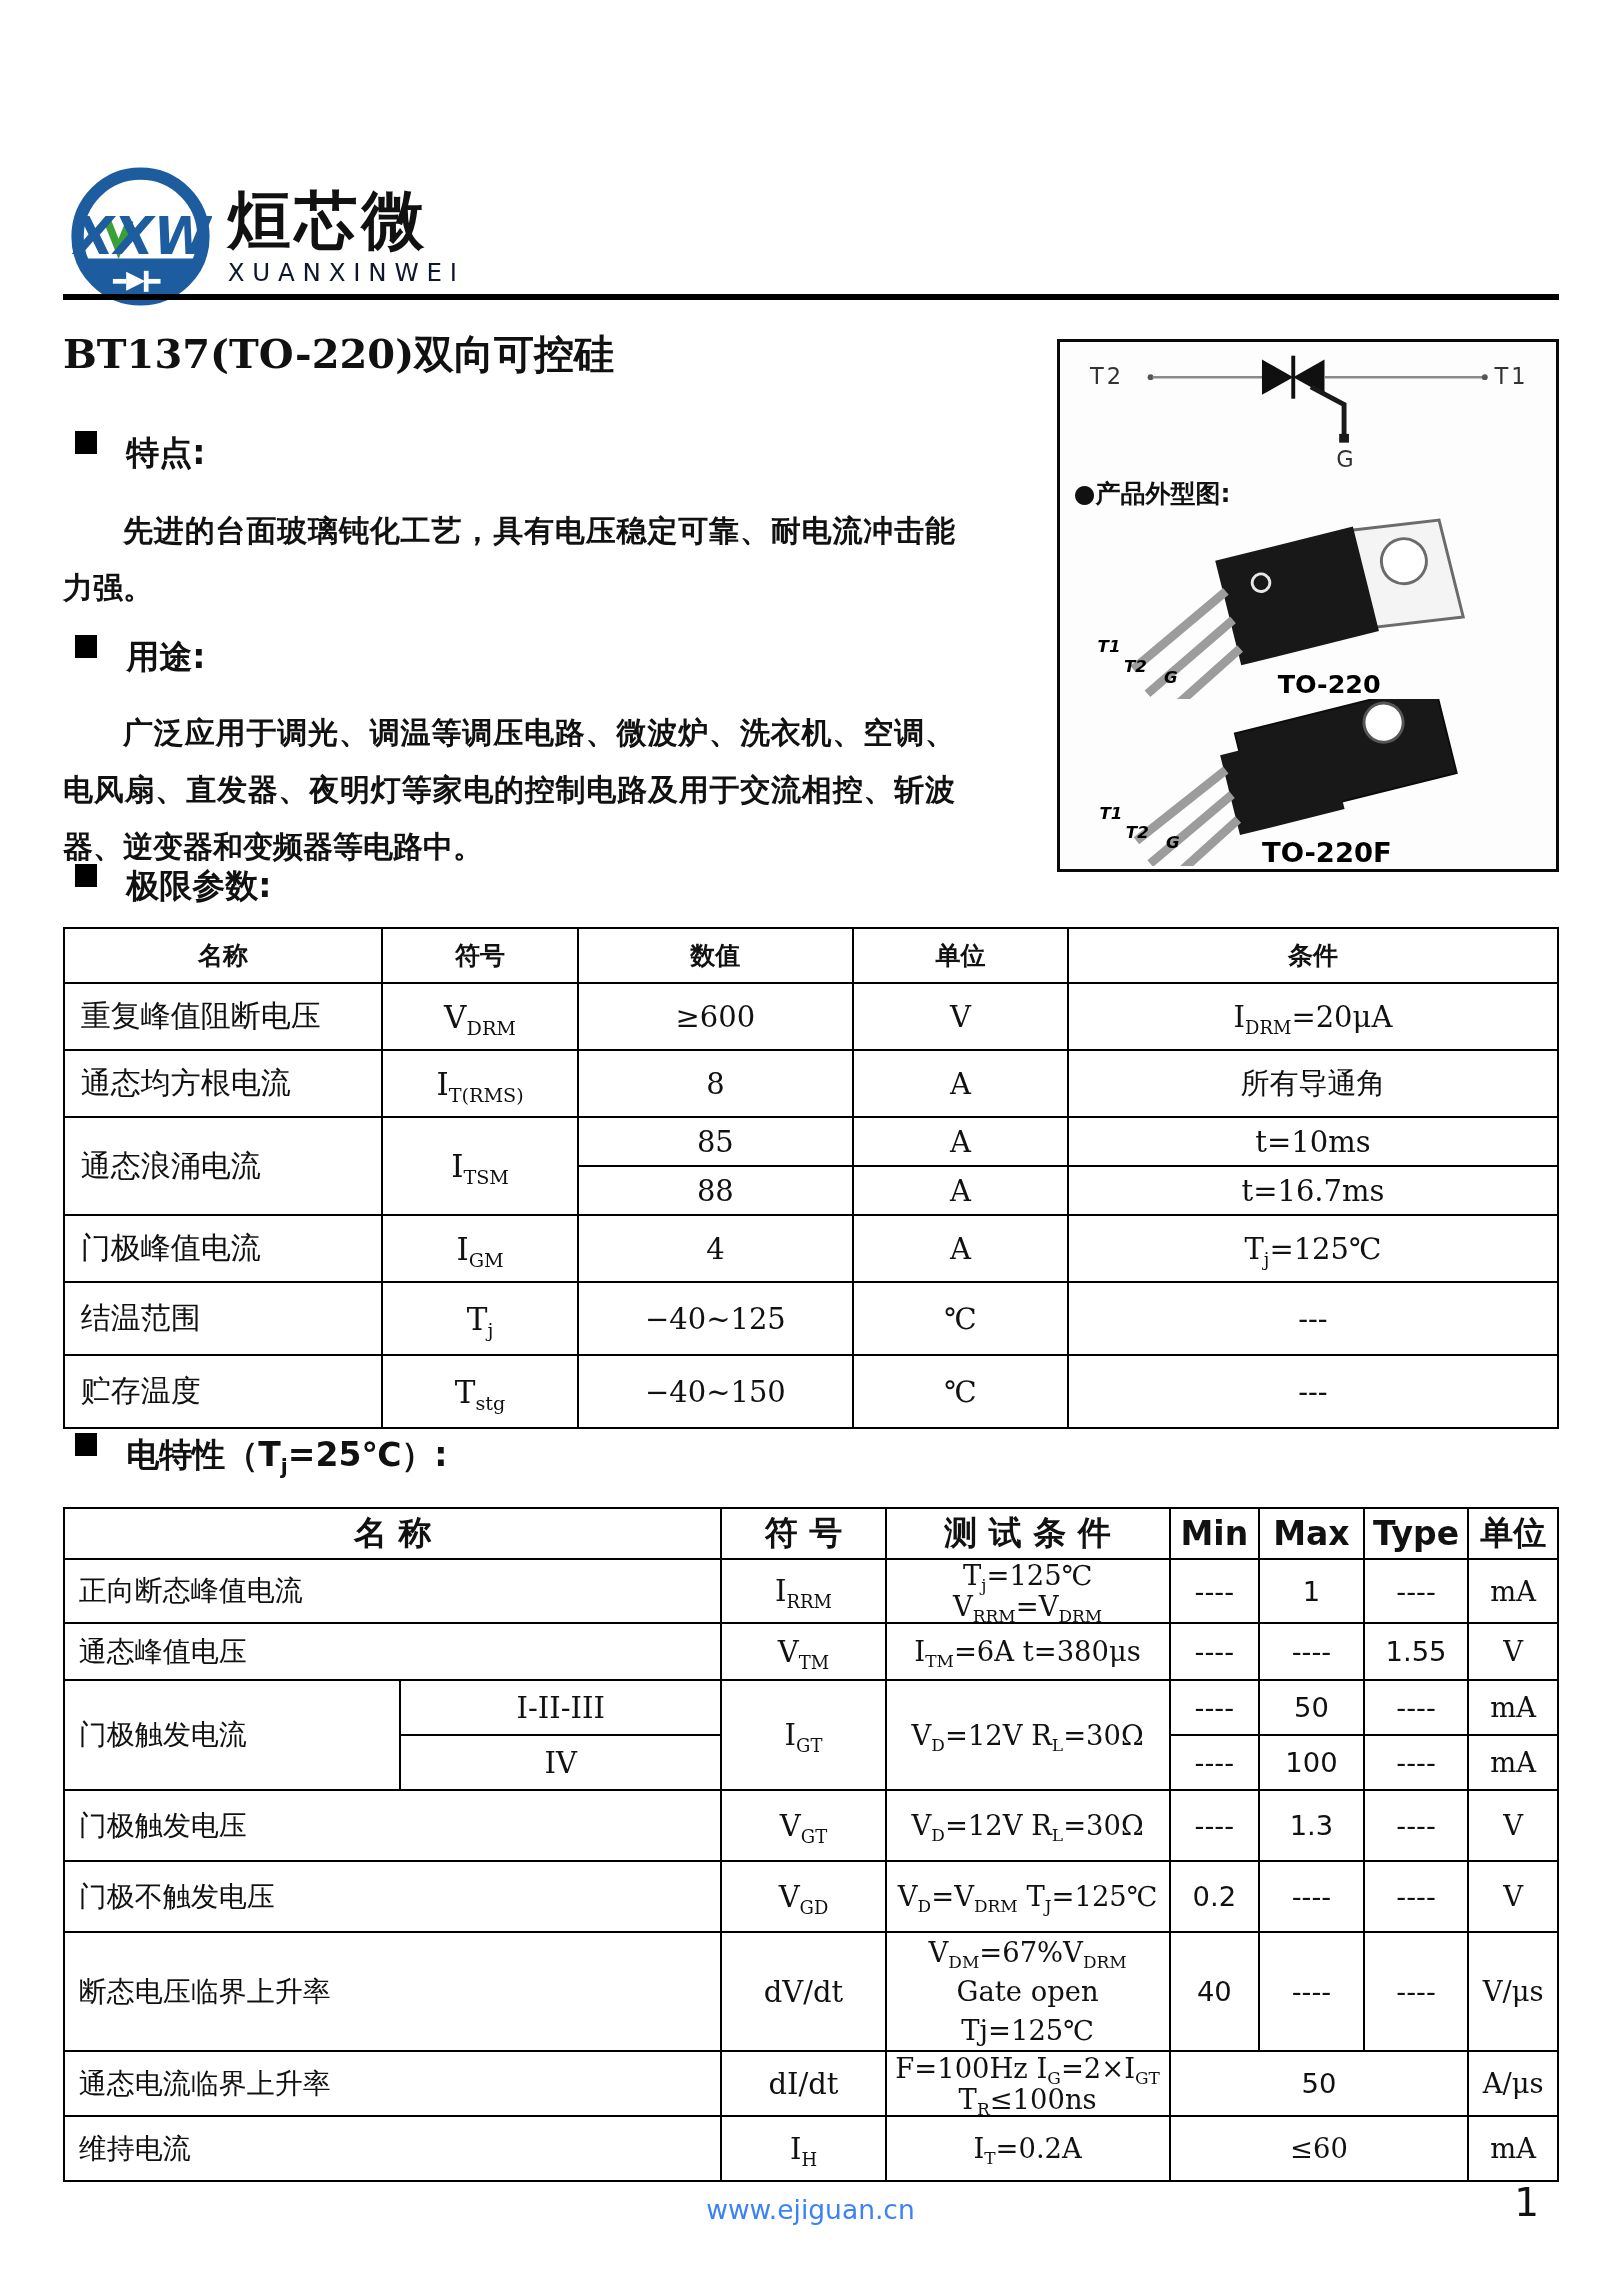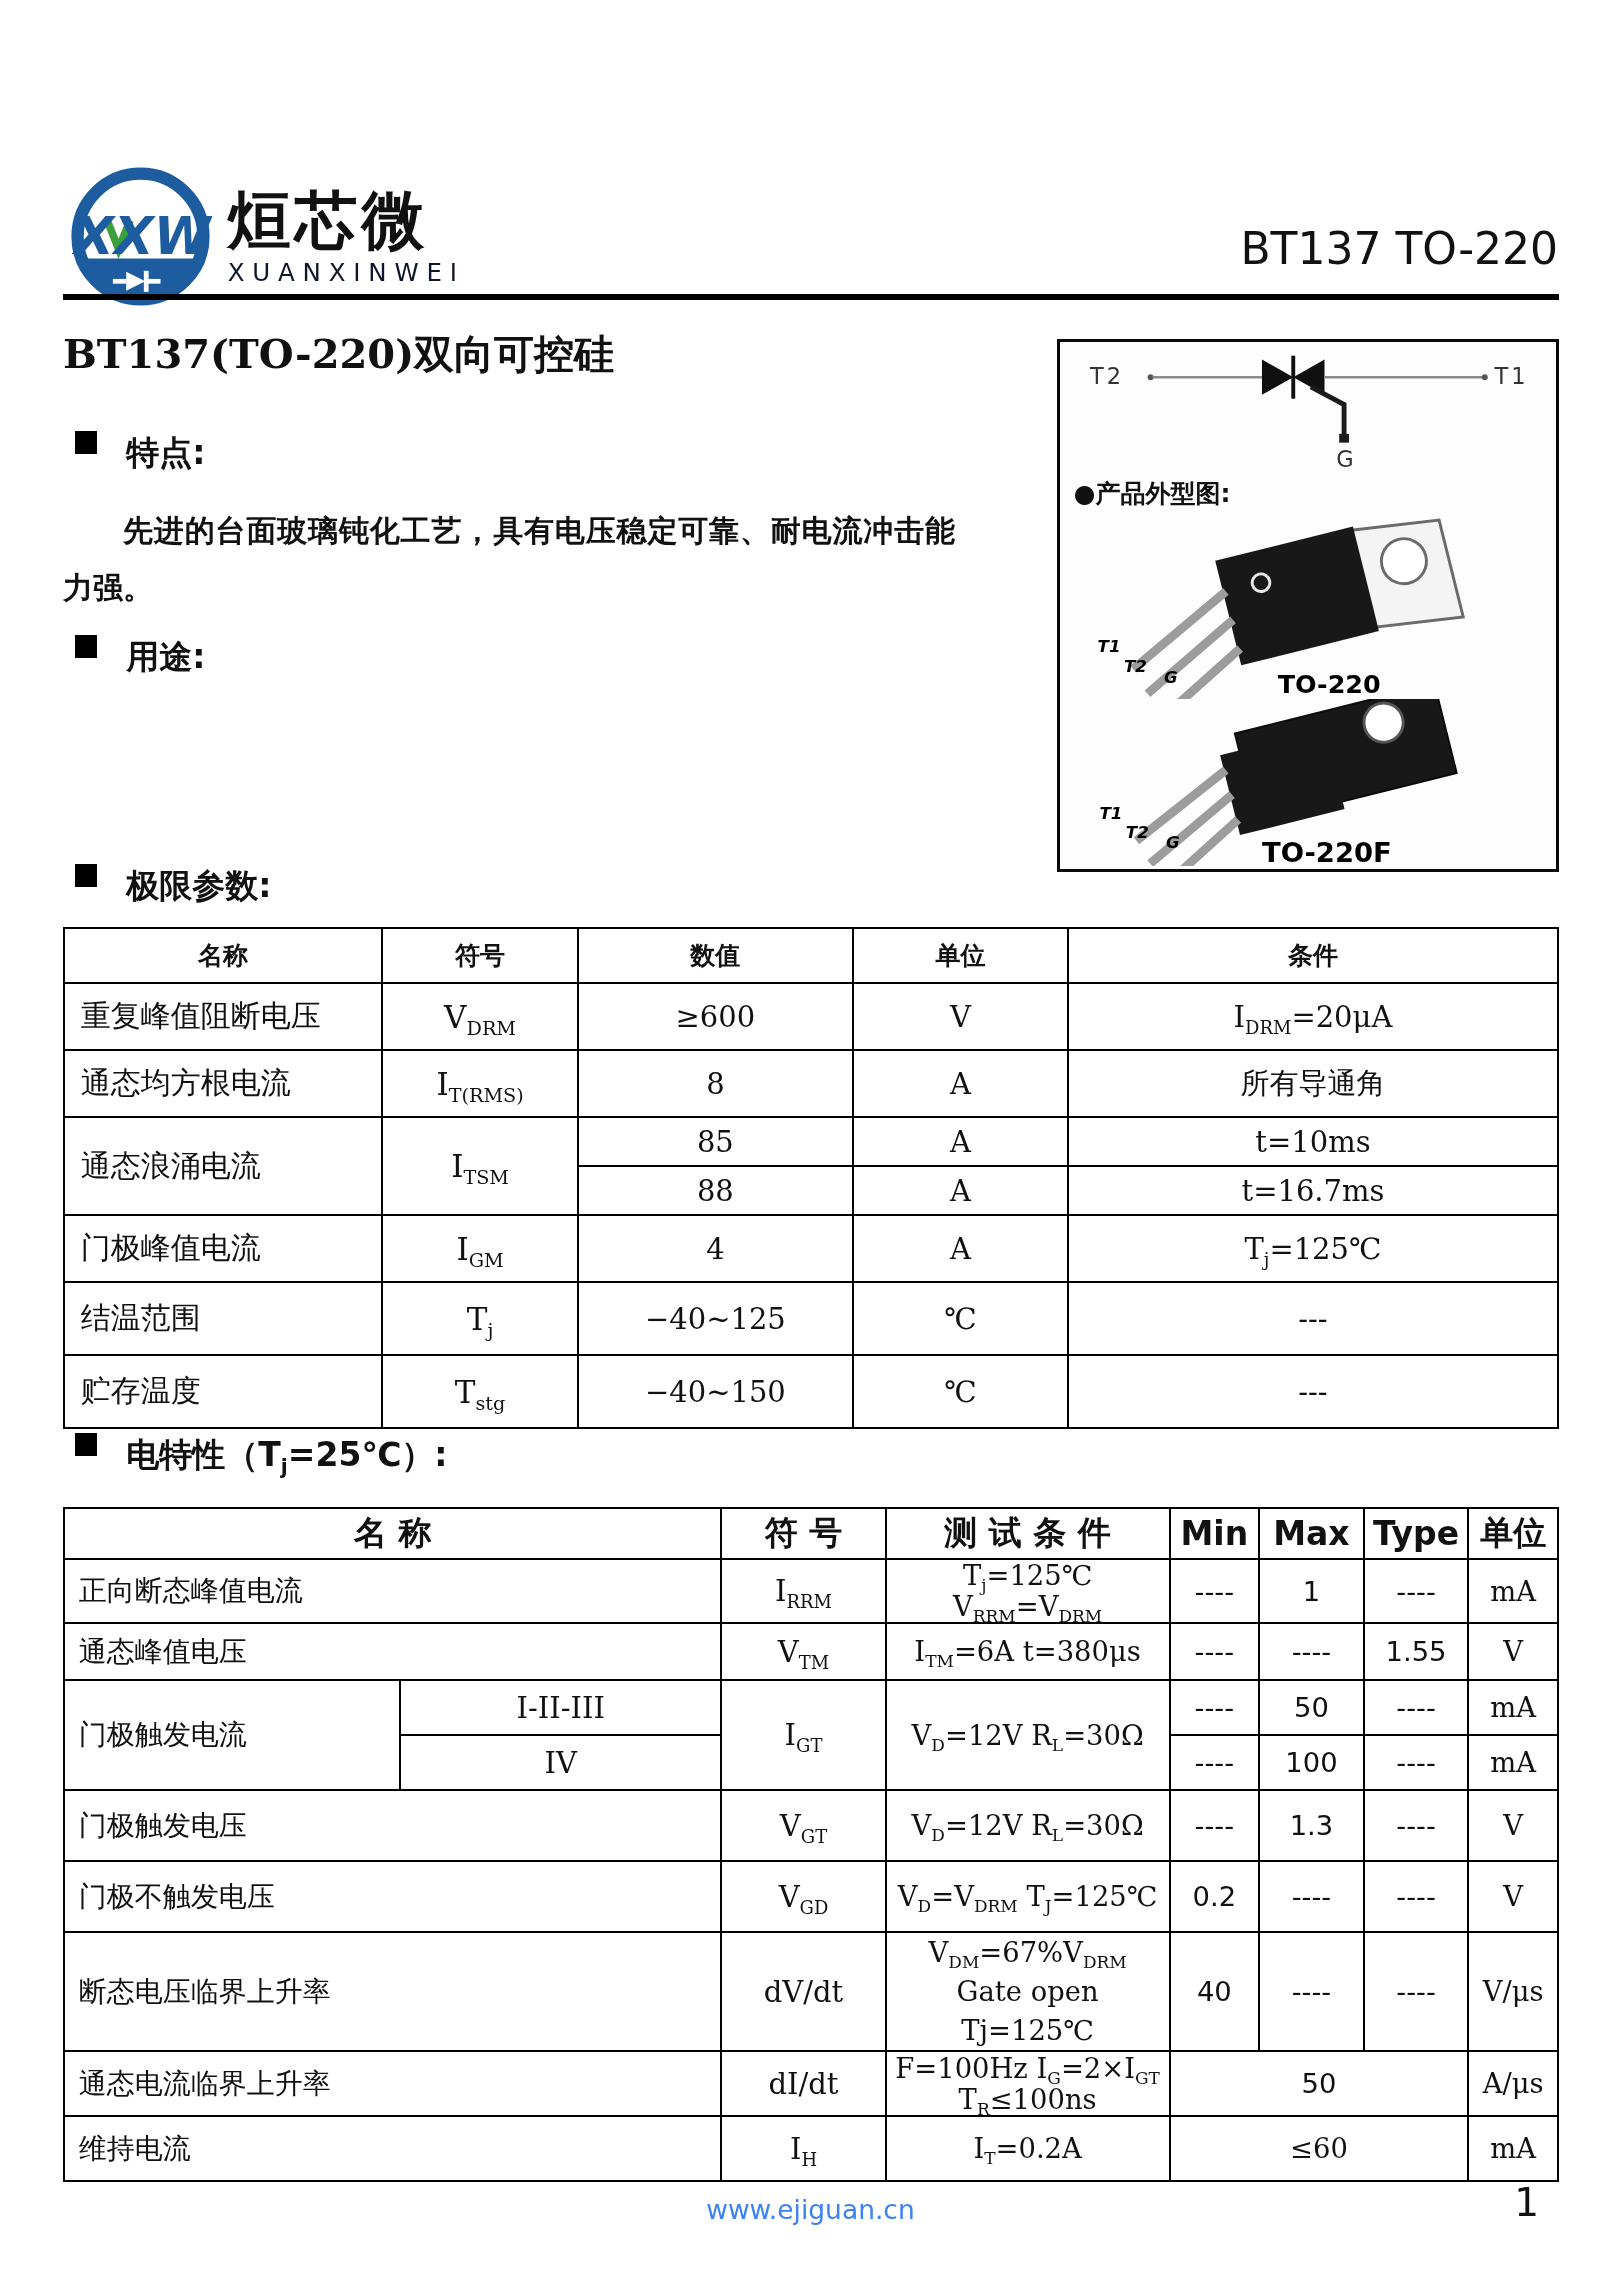--- a/index.html
+++ b/index.html
@@ -70,21 +70,20 @@
       <line x1="46" y1="122" x2="60" y2="122" stroke="#fff" stroke-width="5"></line>
       <polygon points="60,112 60,132 80,122" fill="#fff"></polygon>
       <line x1="81" y1="111" x2="81" y2="133" stroke="#fff" stroke-width="5"></line>
       <line x1="81" y1="122" x2="96" y2="122" stroke="#fff" stroke-width="5"></line>
     </svg>
     <div class="logo-text">
       <div class="cn">烜芯微</div>
       <div class="en">XUANXINWEI</div>
     </div>
   </div>
-  <div class="abs product">BT137 TO-220</div>
   <div class="abs rule"></div>
 
   <h1 class="abs doc-title">BT137(TO-220)双向可控硅</h1>
 
   <aside class="abs pkgbox">
     <svg width="488" height="129" viewBox="0 0 498 132">
       <text x="30" y="43" font-family="DejaVu Sans, sans-serif" font-size="23" letter-spacing="3" fill="#333">T2</text>
       <circle cx="92" cy="36" r="3" fill="#555"></circle>
       <line x1="94" y1="36" x2="206" y2="36" stroke="#8a8a8a" stroke-width="2.5"></line>
       <polygon points="206,18 206,54 238,36" fill="#101010"></polygon>
@@ -135,20 +134,21 @@
   <div class="abs sec-h" style="left:63px;top:431px;">
     <span class="sq"></span>
     <span>特点:</span>
   </div>
   <p class="abs para" style="left:63px;top:472px;">先进的台面玻璃钝化工艺，具有电压稳定可靠、耐电流冲击能力强。</p>
 
   <div class="abs sec-h" style="left:63px;top:635px;">
     <span class="sq"></span>
     <span>用途:</span>
   </div>
+  <p class="abs para" style="left:63px;top:674px;">广泛应用于调光、调温等调压电路、微波炉、洗衣机、空调、电风扇、直发器、夜明灯等家电的控制电路及用于交流相控、斩波器、逆变器和变频器等电路中。</p>
 
   <div class="abs sec-h" style="left:63px;top:864px;">
     <span class="sq"></span>
     <span>极限参数:</span>
   </div>
 
   <table class="t1" style="top:927px;">
     <colgroup>
       <col style="width:21.3%">
         <col style="width:13.1%">

